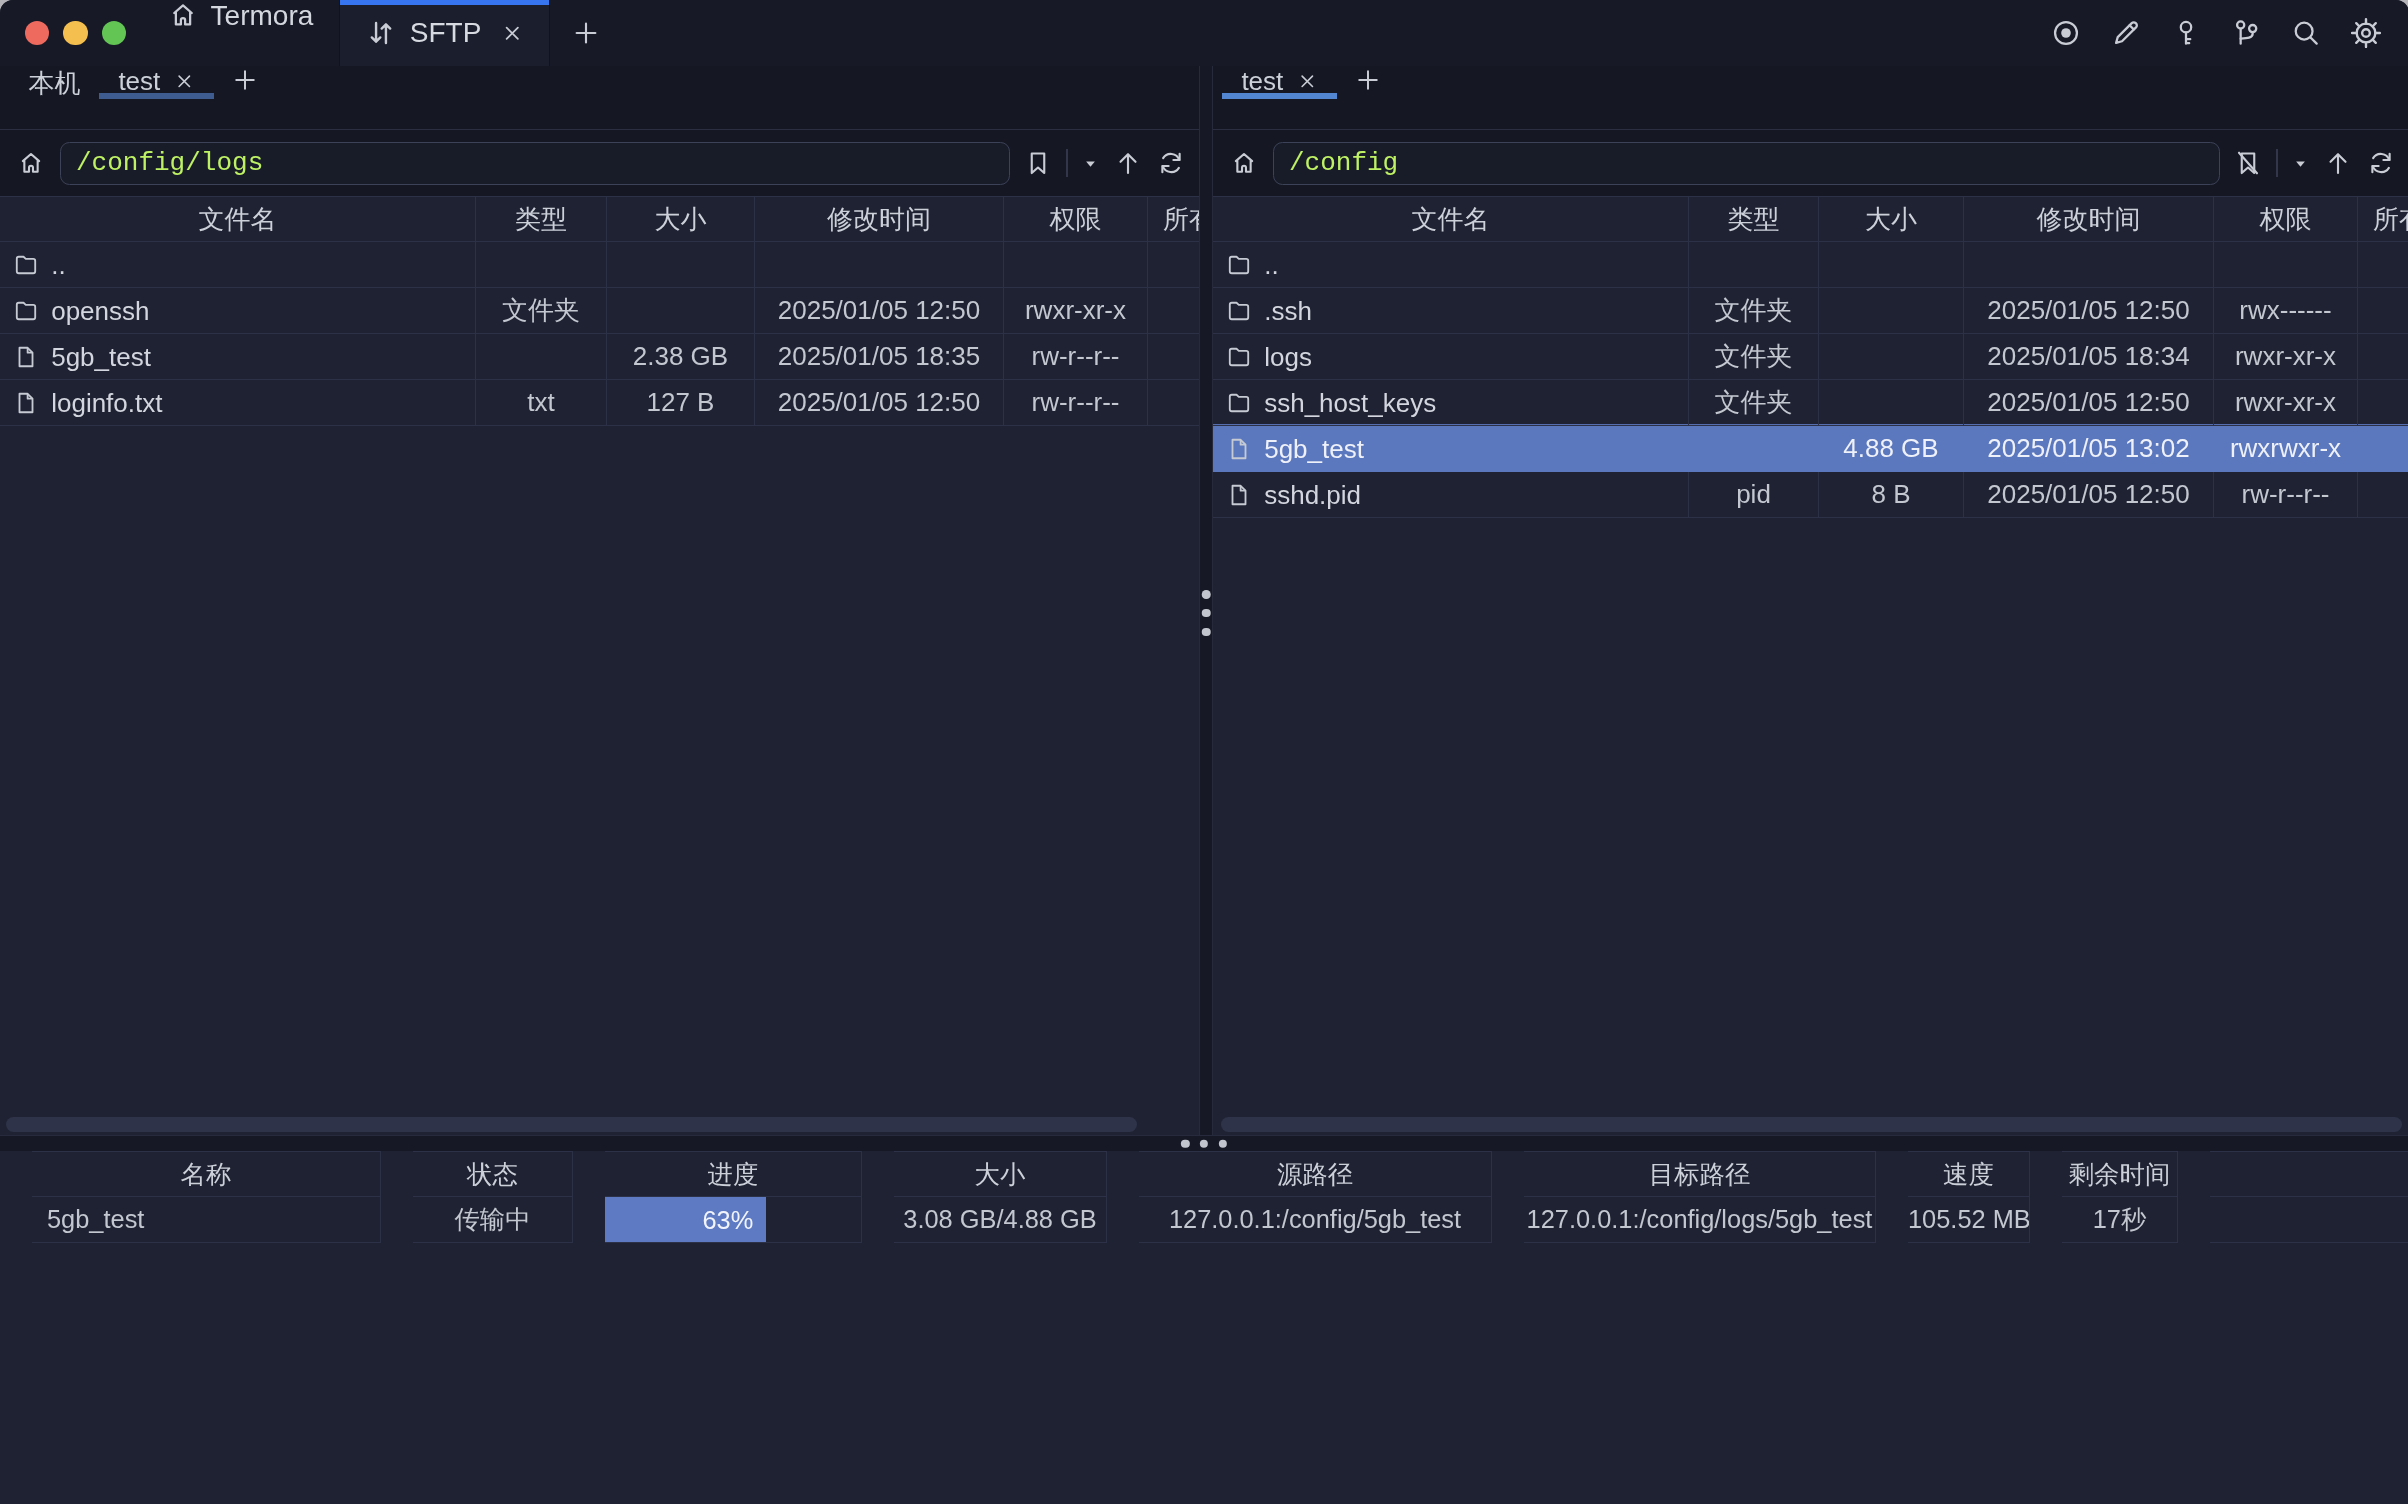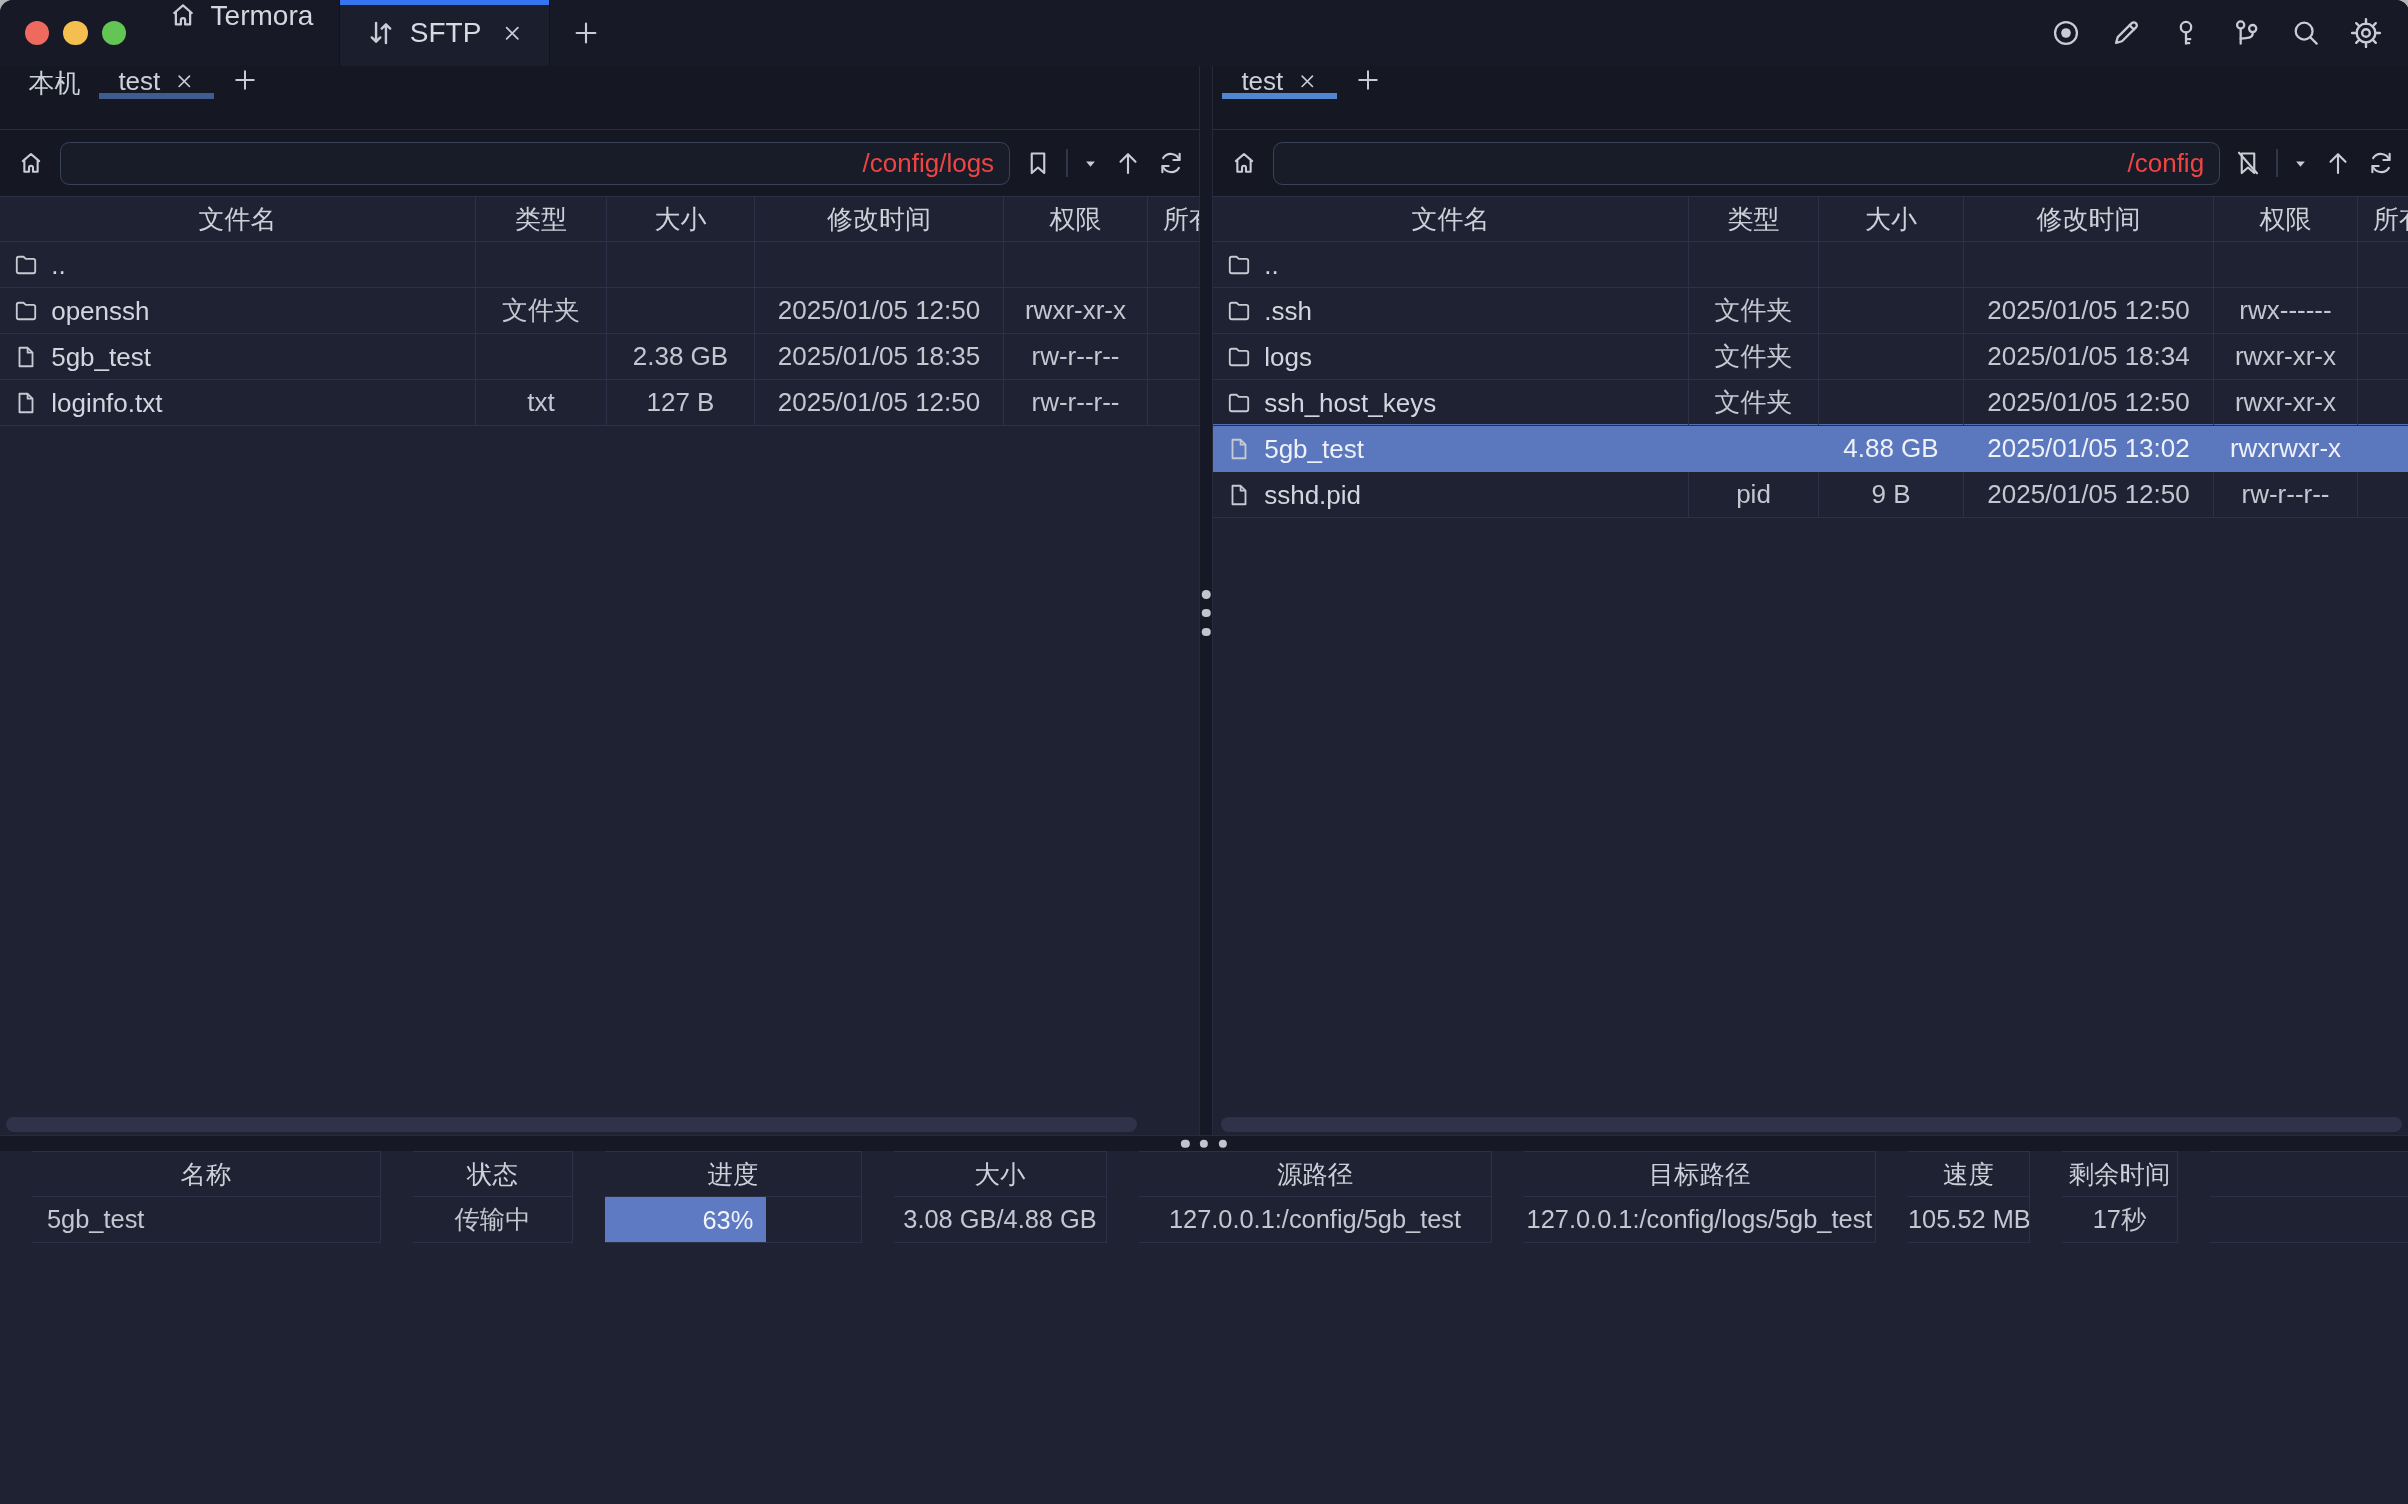--- a/index.html
+++ b/index.html
@@ -60,22 +60,22 @@
   .pane-tab .x{display:flex;align-items:center;}
   .pane-tab.active::after{content:"";position:absolute;left:0;right:0;bottom:-1.9px;height:5.6px;}
   .pane-focus-blur .pane-tab.active::after{background:var(--underline-blur);}
   .pane-focus .pane-tab.active::after{background:var(--underline-focus);}
   .strip-plus{display:flex;align-items:center;padding:0 17px;}
 
   .pathbar{position:absolute;left:0;top:64px;right:0;height:66px;background:var(--strip);
     display:flex;align-items:center;padding:0 13px 0 17px;}
   .home-btn{display:flex;align-items:center;margin-right:15px;}
   .path-input{flex:1;height:43px;background:var(--input-bg);border:1.9px solid var(--input-border);
-    border-radius:9.4px;color:#ef4444;font-size:26px;padding:0 15px;outline:none;
-    font-family:Liberation Sans, sans-serif;text-align:right;}
+    border-radius:9.4px;color:#bef264;font-size:26px;padding:0 15px;outline:none;
+    font-family:Liberation Mono, monospace;}
   .path-tools{display:flex;align-items:center;gap:13px;margin-left:13px;}
   .vsep{width:1.9px;height:28px;background:#31364a;}
 
   
   .filetable{position:absolute;left:0;top:130px;right:0;}
   .tr{display:grid;}
   .pane-left .tr{grid-template-columns:476px 131px 148px 249px 144px 1fr;}
   .pane-right .tr{grid-template-columns:476px 130px 145px 250px 144px 1fr;}
   .th,.td{height:46px;line-height:44px;font-size:26px;border-right:1.9px solid var(--grid);
     border-bottom:1.9px solid var(--grid);text-align:center;white-space:nowrap;overflow:hidden;
@@ -473,21 +473,21 @@
         <div class="td name">
             <span class="fi">
               <svg width="26" height="26" viewBox="0 0 24 24" fill="none" stroke="currentColor" stroke-width="1.7" stroke-linejoin="round">
                 <path d="M6 3.5h7.5l4.5 4.5v12.5H6z"></path>
                 <path d="M13.5 3.5V8H18"></path>
               </svg>
             </span>
             <span>sshd.pid</span>
           </div>
         <div class="td">pid</div>
-        <div class="td">9 B</div>
+        <div class="td">8 B</div>
         <div class="td">2025/01/05 12:50</div>
         <div class="td">rw-r--r--</div>
         <div class="td owner"></div>
       </div>
     </div>
 
     <div class="hscroll"></div>
   </div>
 
   <div class="h-splitter">

